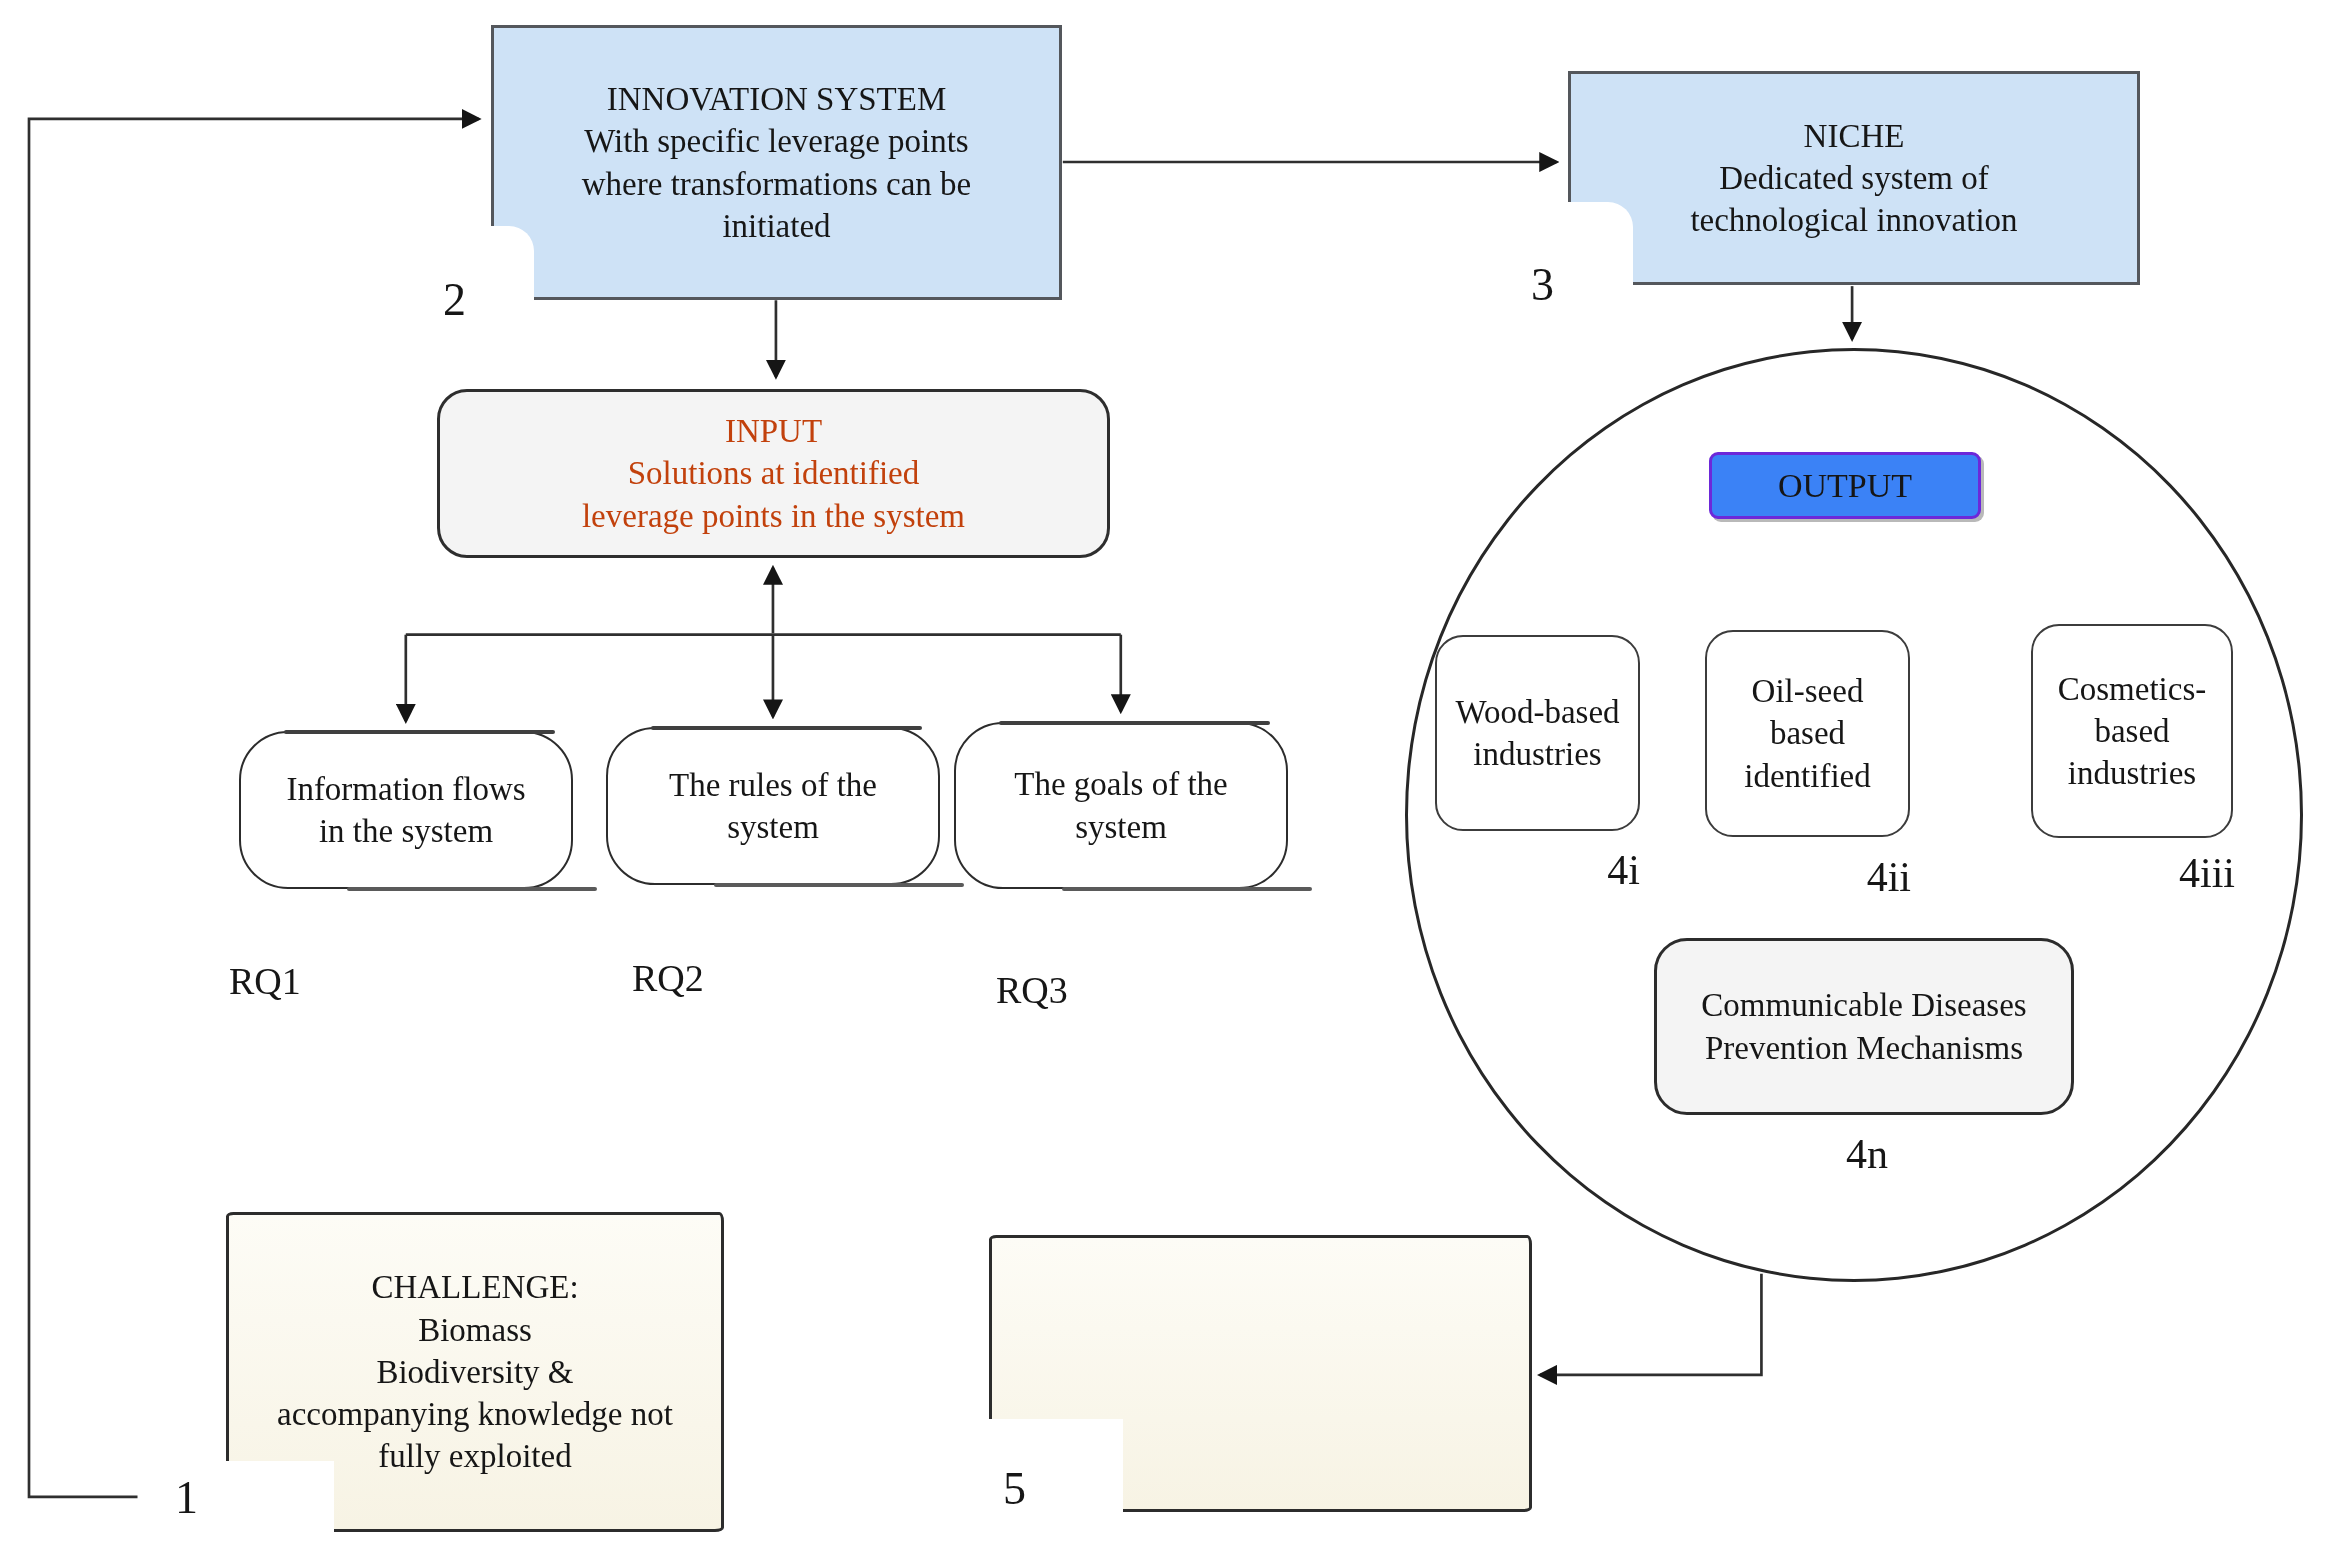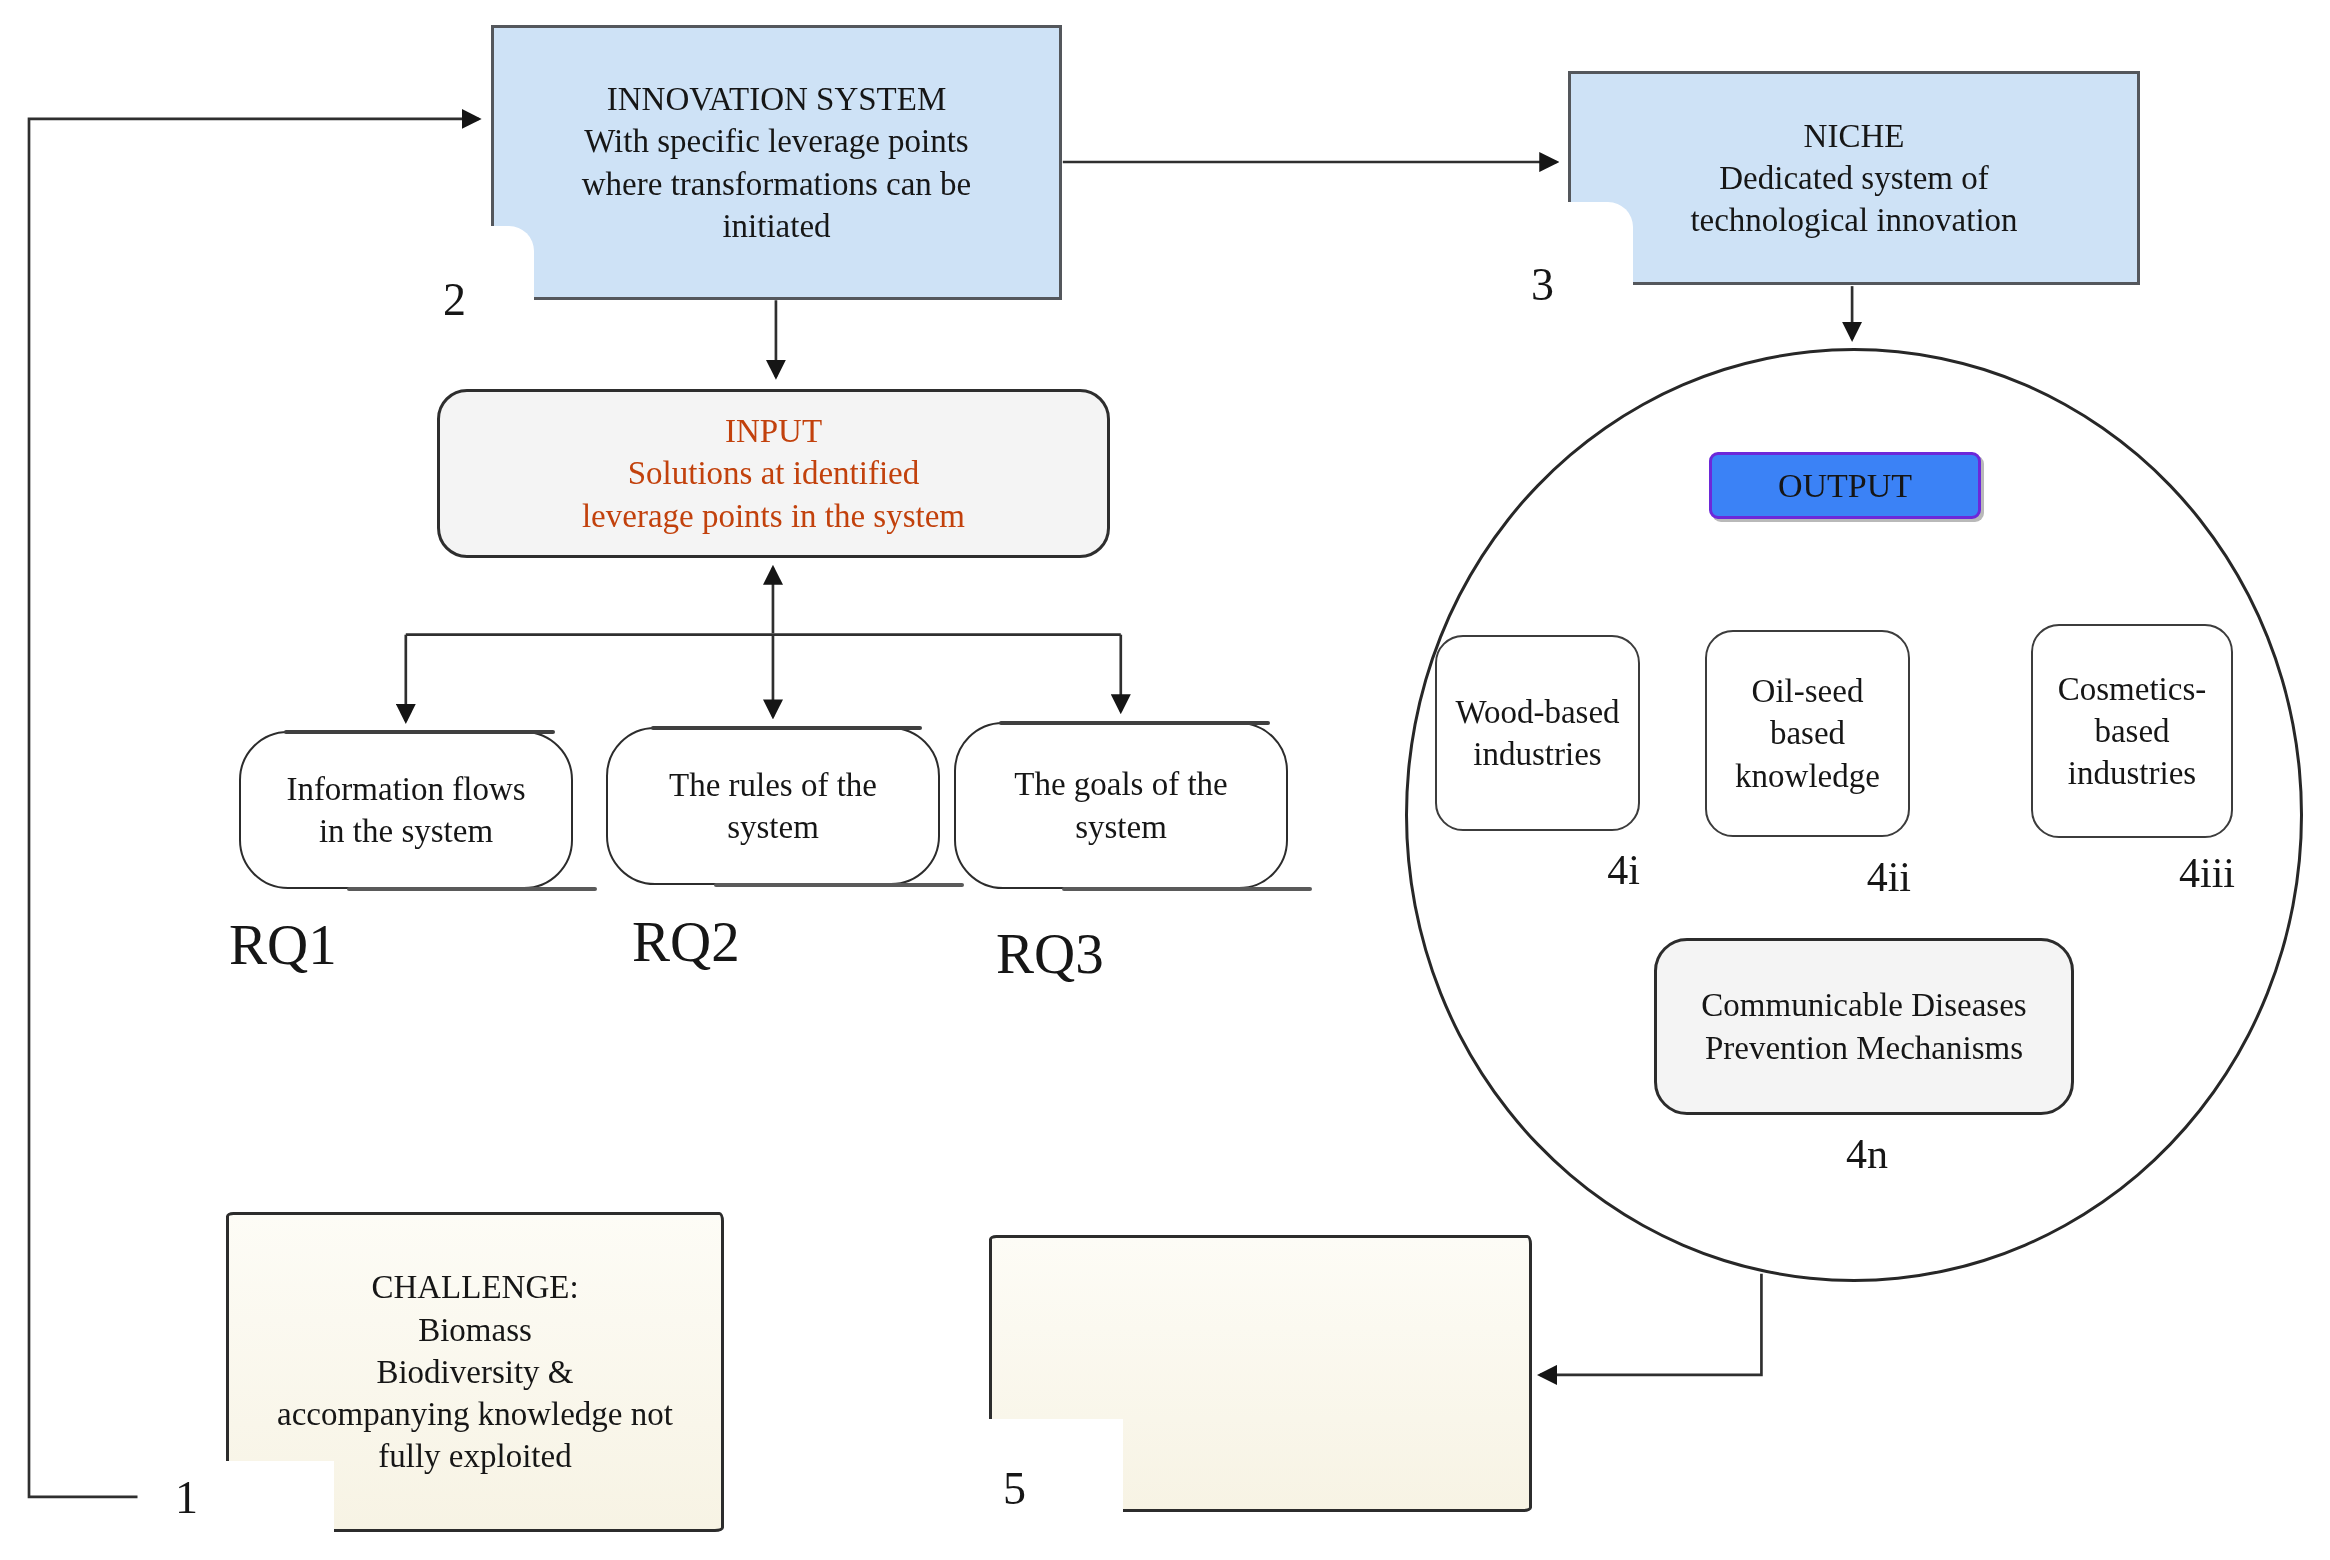--- a/index.html
+++ b/index.html
@@ -47,21 +47,21 @@
   
   .sketch {
     background:linear-gradient(180deg,#fdfcf6 0%,#f7f3e4 100%);
     border:3px solid #2c2c2c;
     border-radius:7.4px 4.5px 9px 4.5px / 4.5px 9px 4.5px 9px;
     font-size:33px;
   }
   .sketch-notch { position:absolute; background:#ffffff; left:-3px; bottom:-3px; }
   
   .badge { position:absolute; font-size:46px; line-height:1; }
-  .badge.mid { font-size:57px; }
+  .badge.mid { font-size:38px;margin-top:46px; }
   .badge.small { font-size:42px; }
   .r { text-align:right; }
   .c { text-align:right; }
   svg.wires { position:absolute; left:0; top:0; width:2330px; height:1560px; }
 </style>
 </head>
 <body>
 
 <div class="stage">
 
@@ -140,21 +140,21 @@
 
   <div class="node ind" style="left:1435px; top:635px; width:205px; height:196px; padding:0 9px;">
     <span>Wood-based
 industries</span>
   </div>
   <div class="badge small r" style="left:1531px; top:849px; width:109px;">4i</div>
 
   <div class="node ind" style="left:1705px; top:630px; width:205px; height:207px; padding:0 9px;">
     <span>Oil-seed
 based
-knowledge</span>
+identified</span>
   </div>
   <div class="badge small r" style="left:1802px; top:856px; width:109px;">4ii</div>
 
   <div class="node ind" style="left:2031px; top:624px; width:202px; height:214px; padding:0 15px;">
     <span>Cosmetics-
 based
 industries</span>
   </div>
   <div class="badge small r" style="left:2126px; top:852px; width:109px;">4iii</div>
 

